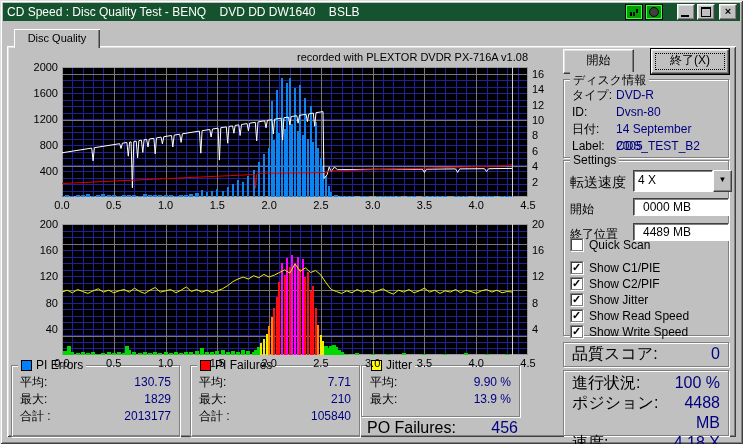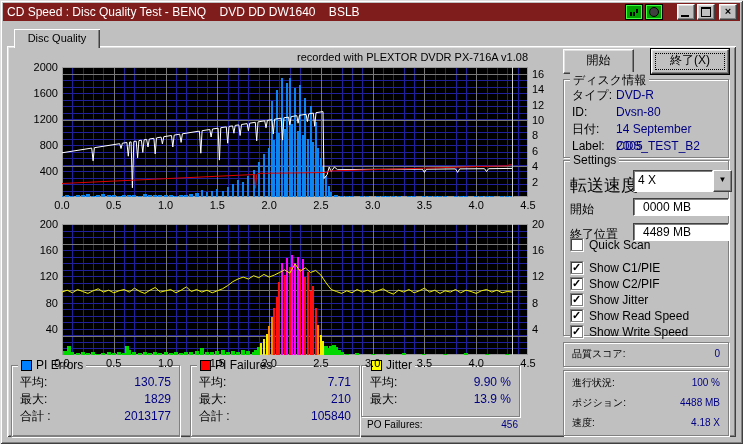--- a/index.html
+++ b/index.html
@@ -1,20 +1,20 @@
 <!DOCTYPE html>
 <html><head>
 <meta charset="utf-8">
 <style>
   html,body{margin:0;padding:0;background:#c0c0c0;}
   *{box-sizing:content-box;}
   body{font-family:"Liberation Sans",sans-serif;}
   .window{position:relative;width:743px;height:444px;background:#c0c0c0;overflow:hidden;
     box-shadow:inset 1px 1px 0 #dfdfdf, inset -1px -1px 0 #404040, inset 2px 2px 0 #fff, inset -2px -2px 0 #808080;}
-  .titlebar{position:absolute;left:3px;top:3px;width:737px;height:18px;background:#7f1d1d;display:flex;align-items:center;}
+  .titlebar{position:absolute;left:3px;top:3px;width:737px;height:18px;background:#14532d;display:flex;align-items:center;}
   .titletext{color:#fff;font-size:12px;white-space:pre;padding-left:4px;flex:1;overflow:hidden;}
   .tbtns{display:flex;align-items:center;gap:2px;padding-right:3px;}
   .greenbtn{width:16px;height:14px;background:#00a000;border:1px solid #000;box-shadow:inset 0 0 0 1px #40ff40;position:relative;}
   .greenbtn .bars{position:absolute;left:4px;bottom:3px;width:2px;height:4px;background:#000;box-shadow:3px 0 0 #000,6px -3px 0 #000;}
   .greenbtn .disc{position:absolute;left:3px;top:2px;width:8px;height:8px;border-radius:50%;background:#404040;border:1px solid #000;}
   .sysbtn{width:16px;height:14px;background:#c0c0c0;border:1px solid;border-color:#fff #404040 #404040 #fff;box-shadow:inset -1px -1px 0 #808080,inset 1px 1px 0 #dfdfdf;position:relative;font-size:11px;line-height:12px;text-align:center;color:#000;}
   .sysbtn.minb::after{content:"";position:absolute;left:3px;bottom:2px;width:8px;height:2px;background:#000;}
   .sysbtn.maxb::after{content:"";position:absolute;left:3px;top:2px;width:8px;height:7px;border:1px solid #000;border-top-width:2px;}
   .sysbtn.closeb{font-weight:bold;margin-left:2px;}
   .tab{position:absolute;left:14px;top:29px;width:86px;height:19px;background:#c0c0c0;z-index:2;
@@ -39,21 +39,21 @@
   .btn .focusrect{position:absolute;left:3px;top:3px;right:3px;bottom:3px;border:1px dotted #000;}
   .btnlabel{display:block;line-height:21px;}
   .field{position:absolute;background:#fff;border:1px solid;border-color:#404040 #fff #fff #404040;box-shadow:inset 1px 1px 0 #808080;font-size:12px;padding:0 3px;color:#000;z-index:3;font-family:"Liberation Sans",sans-serif;}
   input.field{padding:0 9px;margin:0;}
   .combo{position:absolute;z-index:3;display:flex;}
   .combofield{background:#fff;border:1px solid;border-color:#404040 #fff #fff #404040;box-shadow:inset 1px 1px 0 #808080;font-size:12px;line-height:18px;padding:0 4px;width:70px;color:#000;}
   .combobtn{width:17px;height:20px;background:#c0c0c0;border:1px solid;border-color:#fff #404040 #404040 #fff;box-shadow:inset -1px -1px 0 #808080;font-size:8px;line-height:18px;text-align:center;color:#000;}
   .cbrow{height:15px;margin-bottom:1px;display:flex;align-items:flex-start;font-size:12px;}
   .cbrow.firstgap{margin-bottom:8px;}
   .cbbox{width:11px;height:11px;background:#fff;border:1px solid #808080;box-shadow:inset 1px 1px 0 #404040,1px 1px 0 #fff;margin-right:6px;font-size:11px;line-height:11px;font-weight:bold;text-align:center;color:#000;}
-  .plainrow{display:flex;font-size:10px;}
+  .plainrow{display:flex;font-size:16px;}
   .plainrow .lab{color:#000;}
   .plainrow .val{flex:1;text-align:right;color:#000080;}
 </style>
 </head>
 <body>
 
 <div class="window">
 
   <div class="titlebar">
     <div class="titletext">CD Speed : Disc Quality Test - BENQ    DVD DD DW1640    BSLB</div>
@@ -430,21 +430,21 @@
         </div>
       <div class="inforow">
           <span class="lab">Label:</span>
           <span class="val">CDS_TEST_B2</span>
         </div>
     </div>
   </div>
 
   <div class="groupbox" style="left:563px;top:160px;width:164px;height:174px;">
     <div class="gtitle">Settings</div>
-    <div style="position:absolute;left:6px;top:13px;font-size:17px;">転送速度</div>
+    <div style="position:absolute;left:6px;top:13px;font-size:14px;">転送速度</div>
     <div class="combo" style="left:69px;top:9px;">
       <div class="combofield">4 X</div>
       <div class="combobtn">▼</div>
     </div>
     <div style="position:absolute;left:6px;top:40px;font-size:12px;">開始</div>
     <input class="field" style="left: 69px; top: 37px; width: 76px; height: 16px;" value="0000 MB">
     <div style="position:absolute;left:6px;top:65px;font-size:12px;">終了位置</div>
     <input class="field" style="left: 69px; top: 62px; width: 76px; height: 16px;" value="4489 MB">
     <div id="checkbox-list" style="position:absolute;left:6px;top:77px;width:154px;">
         <div class="cbrow firstgap">

